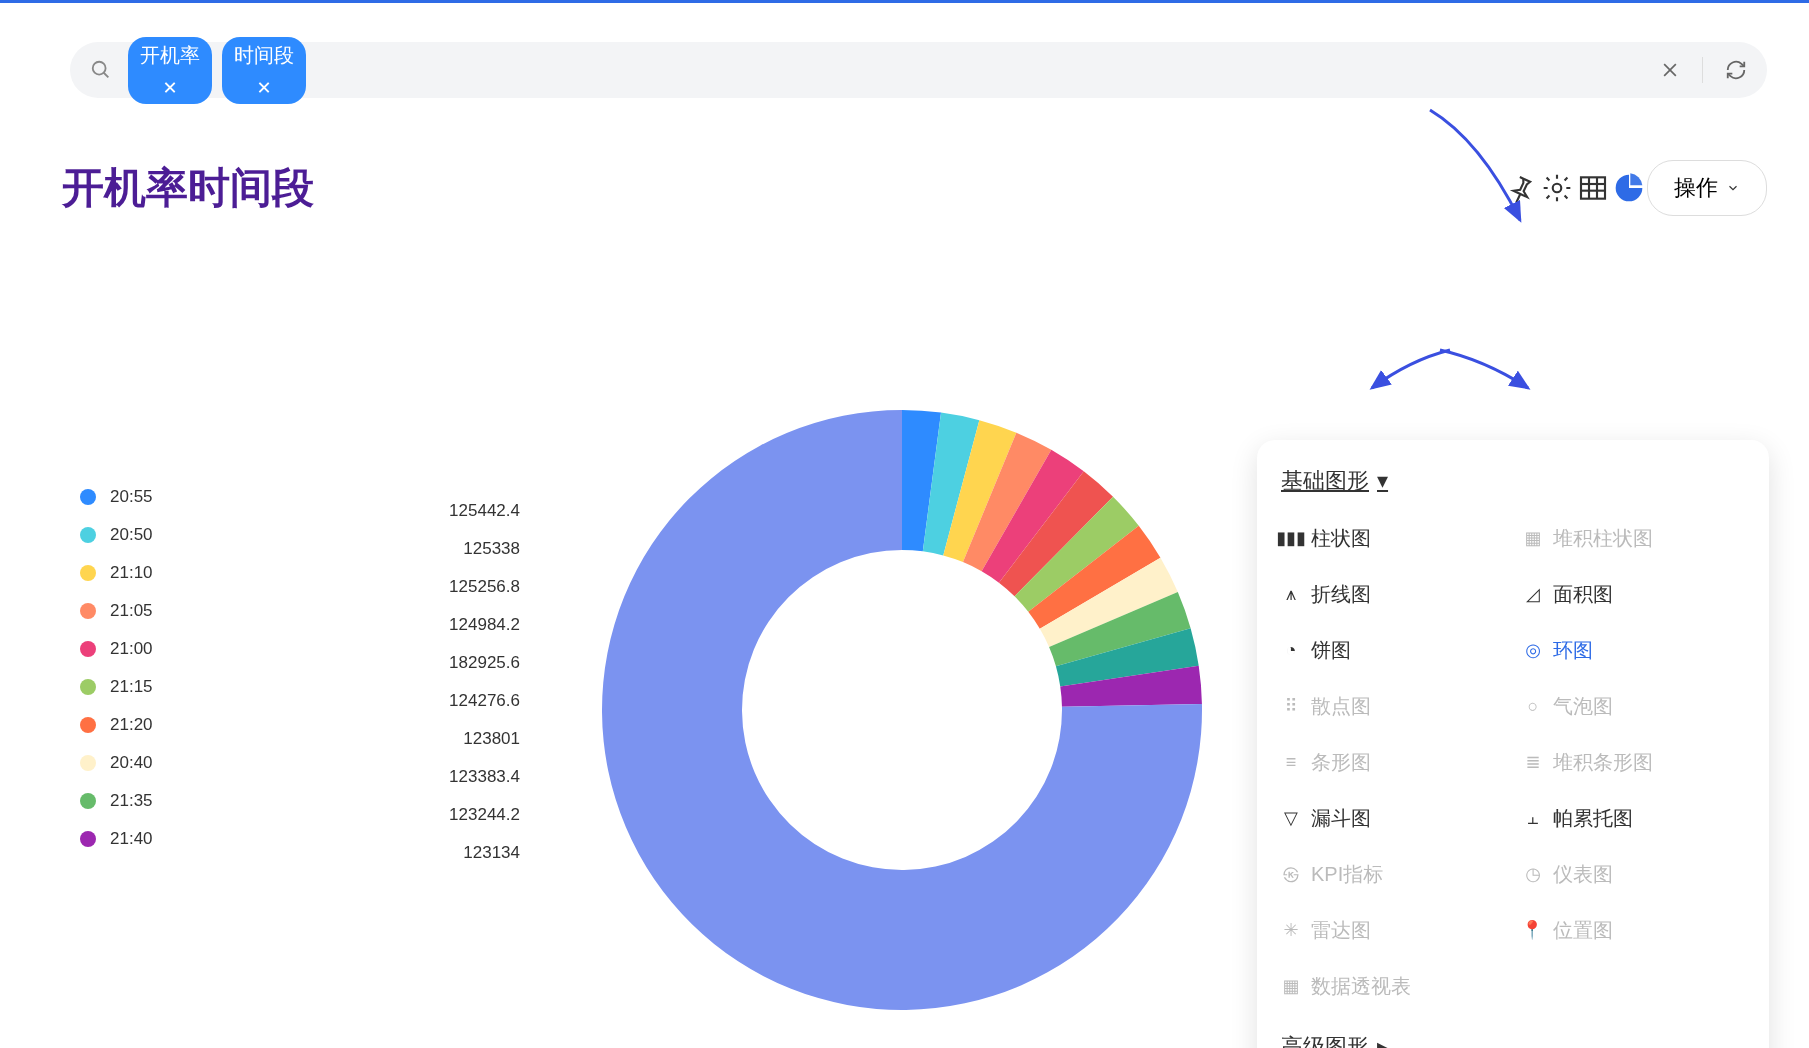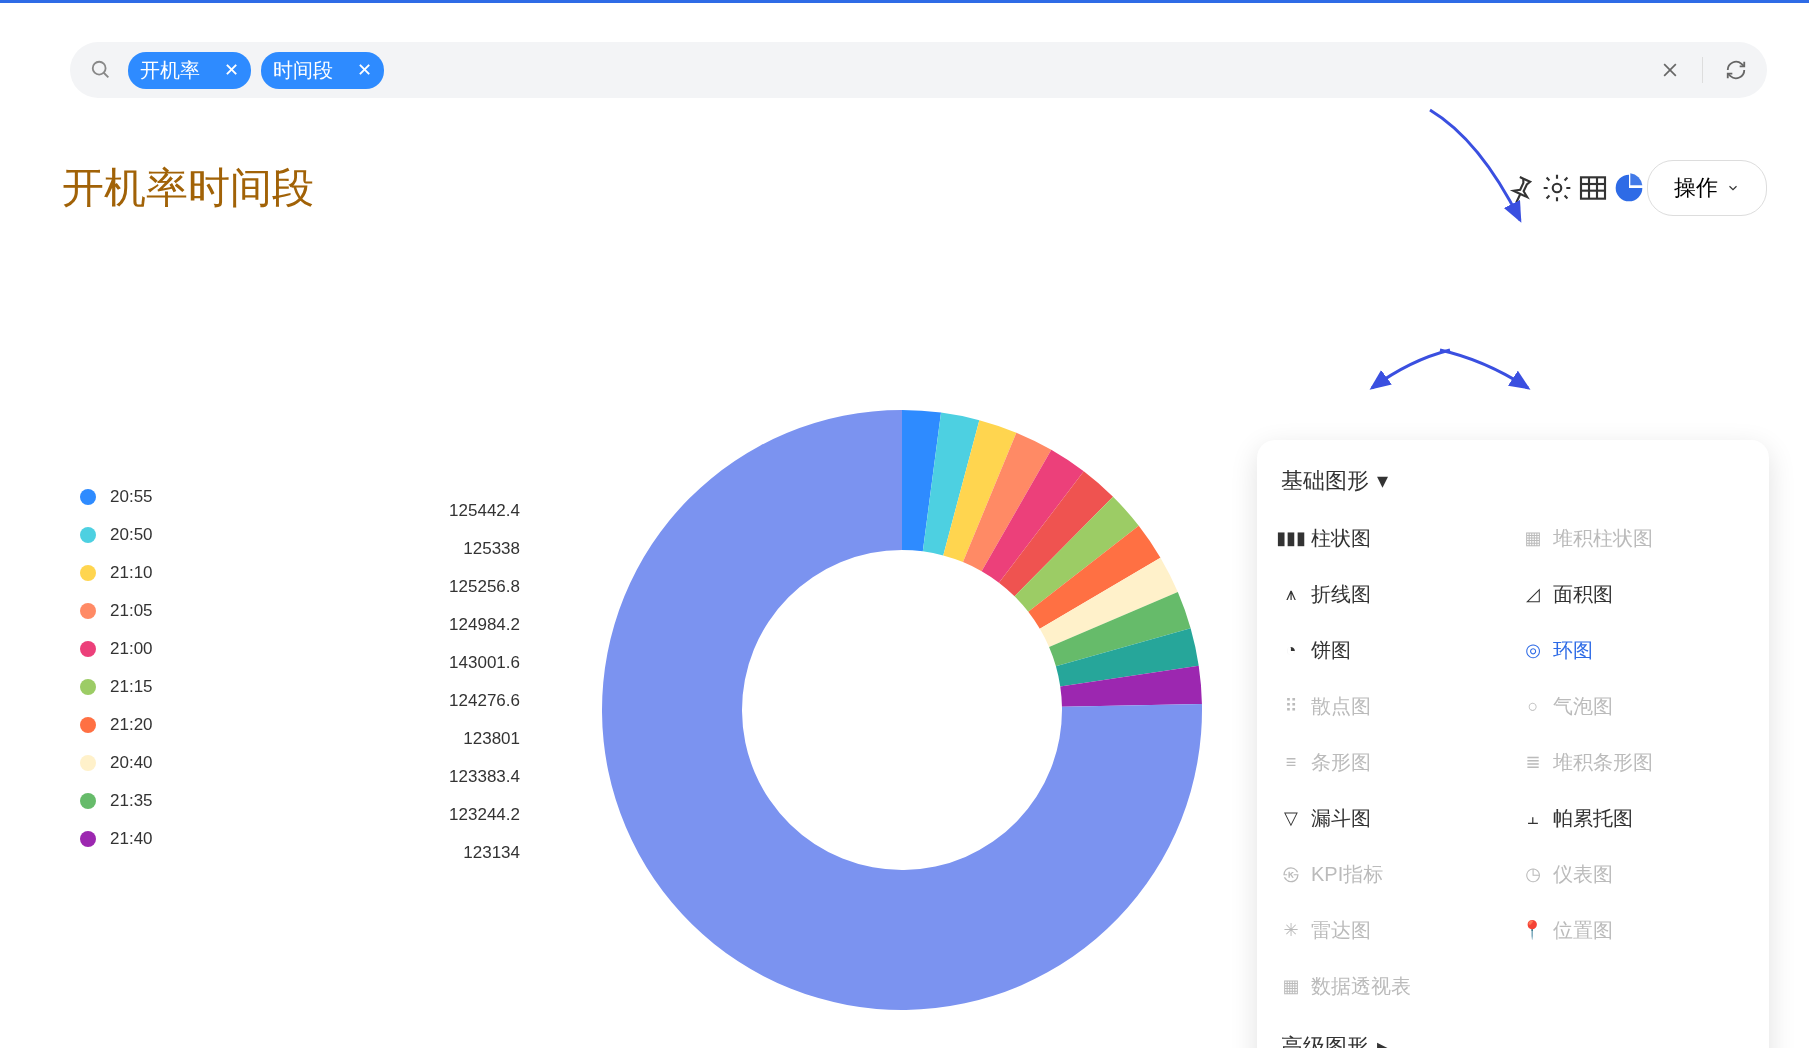--- a/index.html
+++ b/index.html
@@ -2,50 +2,50 @@
 <html><head>
 <meta charset="utf-8">
 <style>
   * { box-sizing: border-box; margin: 0; padding: 0; }
   body { font-family: -apple-system, "Helvetica Neue", Arial, sans-serif; background: #fff; color: #333; width: 1809px; height: 1048px; position: relative; overflow: hidden; }
   .top-line { position: absolute; top: 0; left: 0; right: 0; height: 3px; background: #2e6be6; }
 
   
   .search-bar { position: absolute; top: 42px; left: 70px; right: 42px; height: 56px; background: #f3f4f6; border-radius: 28px; display: flex; align-items: center; padding: 0 20px; }
   .search-bar .search-icon { width: 22px; height: 22px; margin-right: 16px; display:flex; align-items:center; justify-content:center; }
-  .chip { display: inline-flex; align-items: center; background: #2e8bff; color: #fff; border-radius: 18px; padding: 5px 12px; margin-right: 10px; font-size: 20px; gap: 24px; }
+  .chip { display: inline-flex; align-items: center; background: #2e8bff; color: #fff; border-radius: 18px; padding: 5px 12px; margin-right: 10px; font-size: 20px; gap: 8px; flex-direction: column; }
   .chip .x { font-size: 18px; cursor: pointer; }
   .search-right { margin-left: auto; display: flex; align-items: center; gap: 22px; color: #666; }
   .search-right .divider { width: 1px; height: 26px; background: #ddd; }
   .icon-btn { display: flex; align-items: center; justify-content: center; cursor: pointer; }
 
   
   .title-row { position: absolute; top: 160px; left: 62px; right: 42px; display: flex; align-items: center; }
-  .page-title { font-size: 42px; font-weight: 400; color: #a16207; }
+  .page-title { font-size: 42px; font-weight: 700; color: #4c1d95; }
   .toolbar { margin-left: auto; display: flex; align-items: center; }
   .toolbar .tb-icon { width: 36px; height: 36px; display: flex; align-items: center; justify-content: center; color: #333; }
   .toolbar .tb-icon.active { color: #2e6be6; }
   .action-btn { border: 1px solid #ddd; border-radius: 26px; padding: 12px 26px; font-size: 22px; display: flex; align-items: center; gap: 8px; cursor: pointer; background: #fff; }
 
   
   .content { position: absolute; top: 250px; left: 62px; right: 42px; bottom: 0; }
 
   
   .legend { position: absolute; top: 228px; left: 18px; width: 440px; }
   .legend-row { display: flex; align-items: center; height: 38px; font-size: 17px; color: #333; }
   .swatch { width: 16px; height: 16px; border-radius: 50%; margin-right: 14px; flex-shrink: 0; }
   .legend-label { flex: 1; }
   .legend-value { text-align: right; min-width: 140px; margin-top: 27px; }
 
   
   .donut-wrap { position: absolute; top: 110px; left: 490px; width: 700px; height: 700px; }
 
   
   .panel { position: absolute; top: 190px; right: -2px; width: 512px; background: #fff; border-radius: 18px; box-shadow: 0 8px 28px rgba(0,0,0,0.12); padding: 26px 24px 30px 24px; z-index: 30; }
-  .panel h4 { font-size: 22px; font-weight: 500; margin-bottom: 14px; display: flex; align-items: center; gap: 8px; }
+  .panel h4 { font-size: 22px; font-weight: 500; margin-bottom: 14px; display: flex; align-items: center; gap: 8px; text-decoration: underline; }
   .panel .grid { display: grid; grid-template-columns: 1fr 1fr; gap: 0 20px; }
   .panel .opt { display: flex; align-items: center; gap: 10px; font-size: 20px; height: 56px; cursor: pointer; }
   .panel .opt.disabled { color: #bbb; cursor: default; }
   .panel .opt.selected { color: #2e6be6; }
   .panel .opt .oi { width: 20px; height: 20px; display: flex; align-items: center; justify-content: center; font-size: 18px; }
   .panel h4.collapsed { margin-top: 18px; margin-bottom: 0; }
 
   
   .arrow { position: absolute; z-index: 40; pointer-events: none; }
 
@@ -149,21 +149,21 @@
         <span class="legend-value">125256.8</span>
       </div>
       <div class="legend-row">
         <span class="swatch" style="background: rgb(255, 138, 101);"></span>
         <span class="legend-label">21:05</span>
         <span class="legend-value">124984.2</span>
       </div>
       <div class="legend-row">
         <span class="swatch" style="background: rgb(236, 64, 122);"></span>
         <span class="legend-label">21:00</span>
-        <span class="legend-value">143001.6</span>
+        <span class="legend-value">182925.6</span>
       </div>
       <div class="legend-row">
         <span class="swatch" style="background: rgb(156, 204, 101);"></span>
         <span class="legend-label">21:15</span>
         <span class="legend-value">124276.6</span>
       </div>
       <div class="legend-row">
         <span class="swatch" style="background: rgb(255, 112, 67);"></span>
         <span class="legend-label">21:20</span>
         <span class="legend-value">123801</span>

